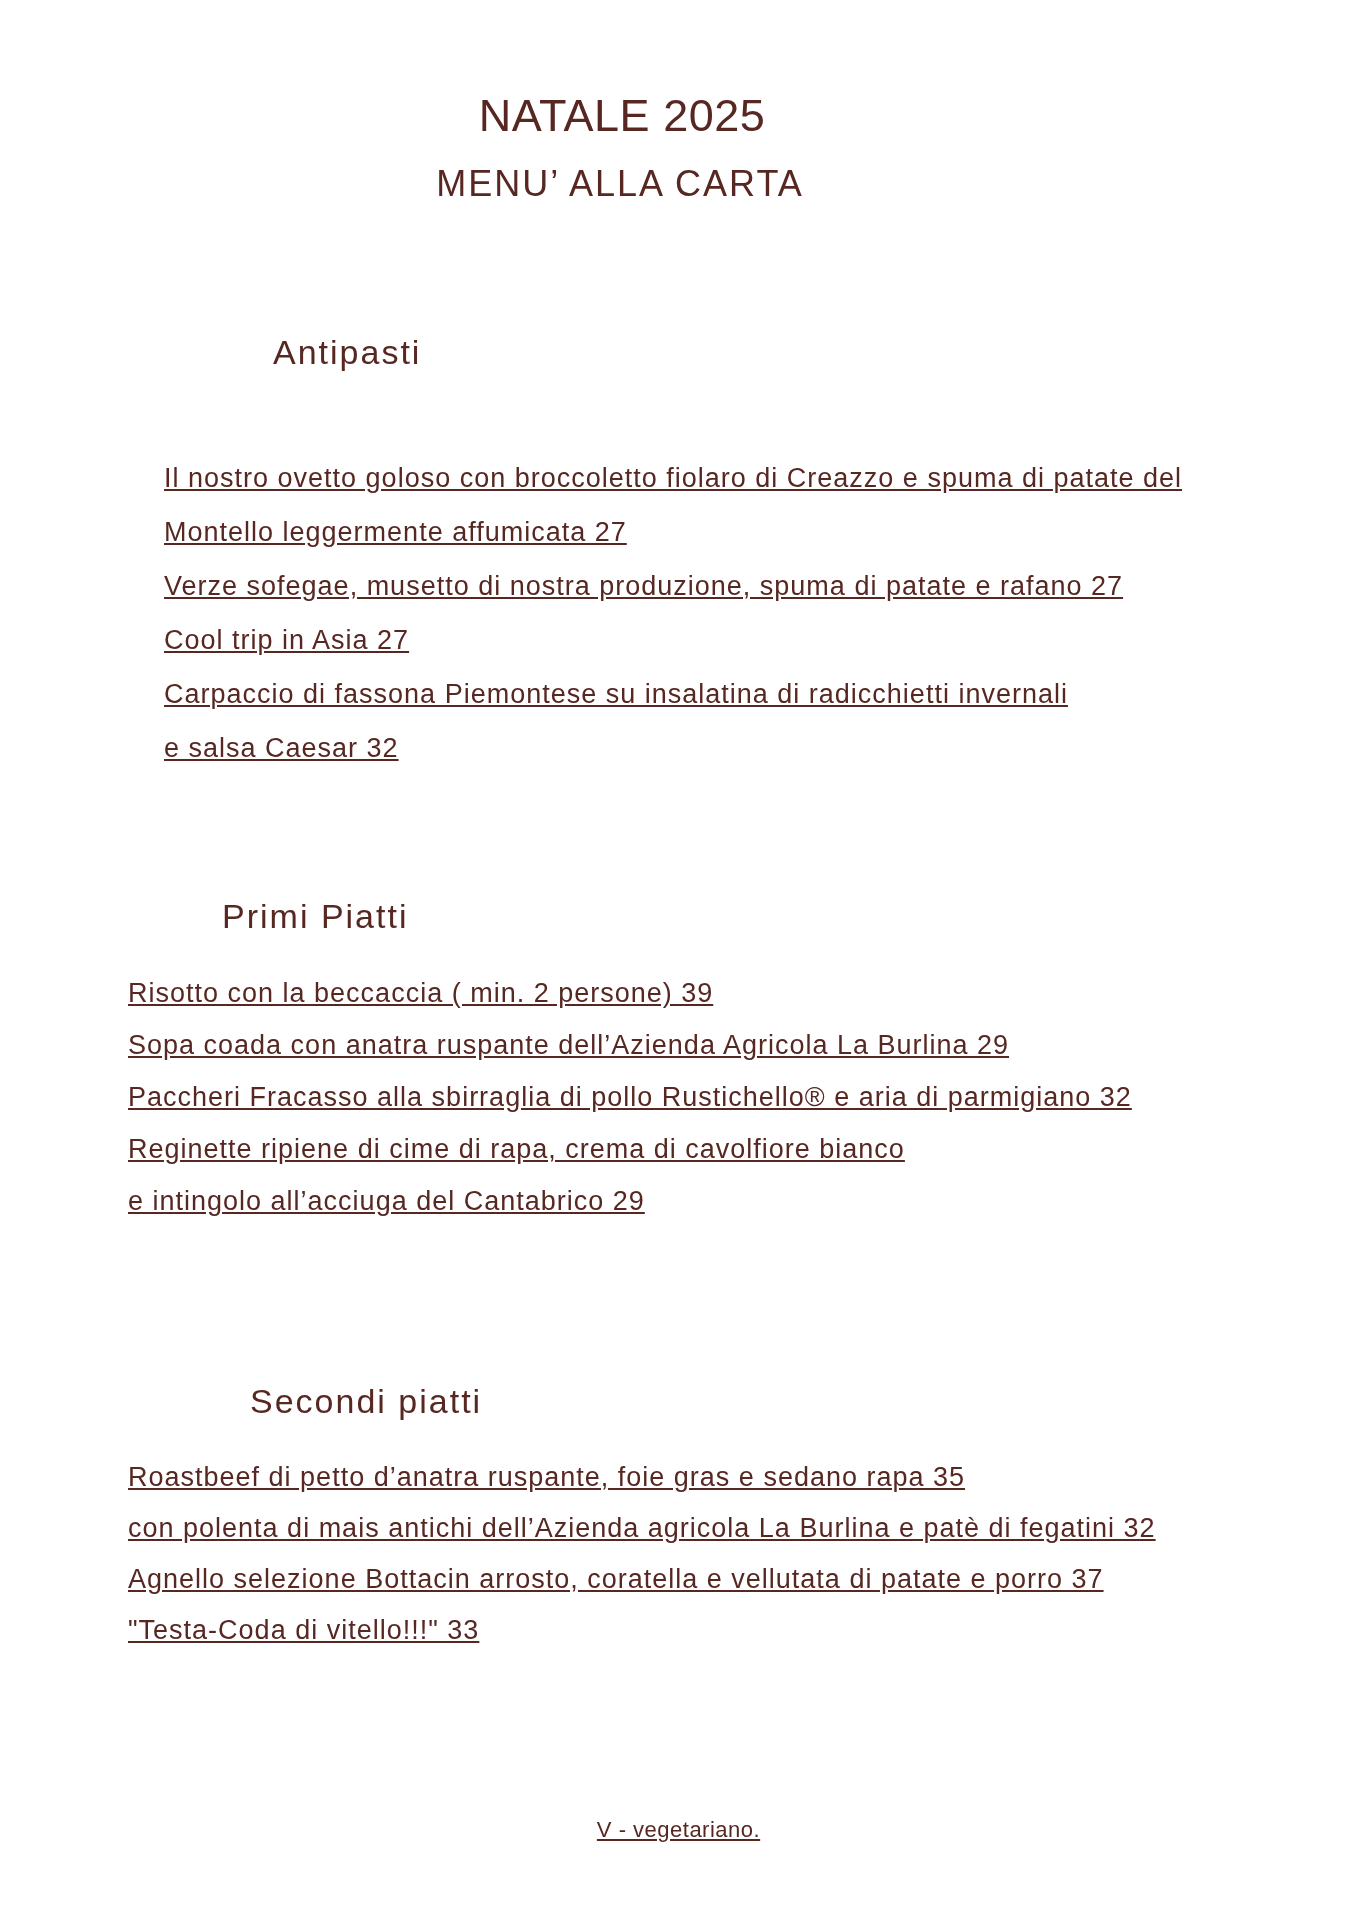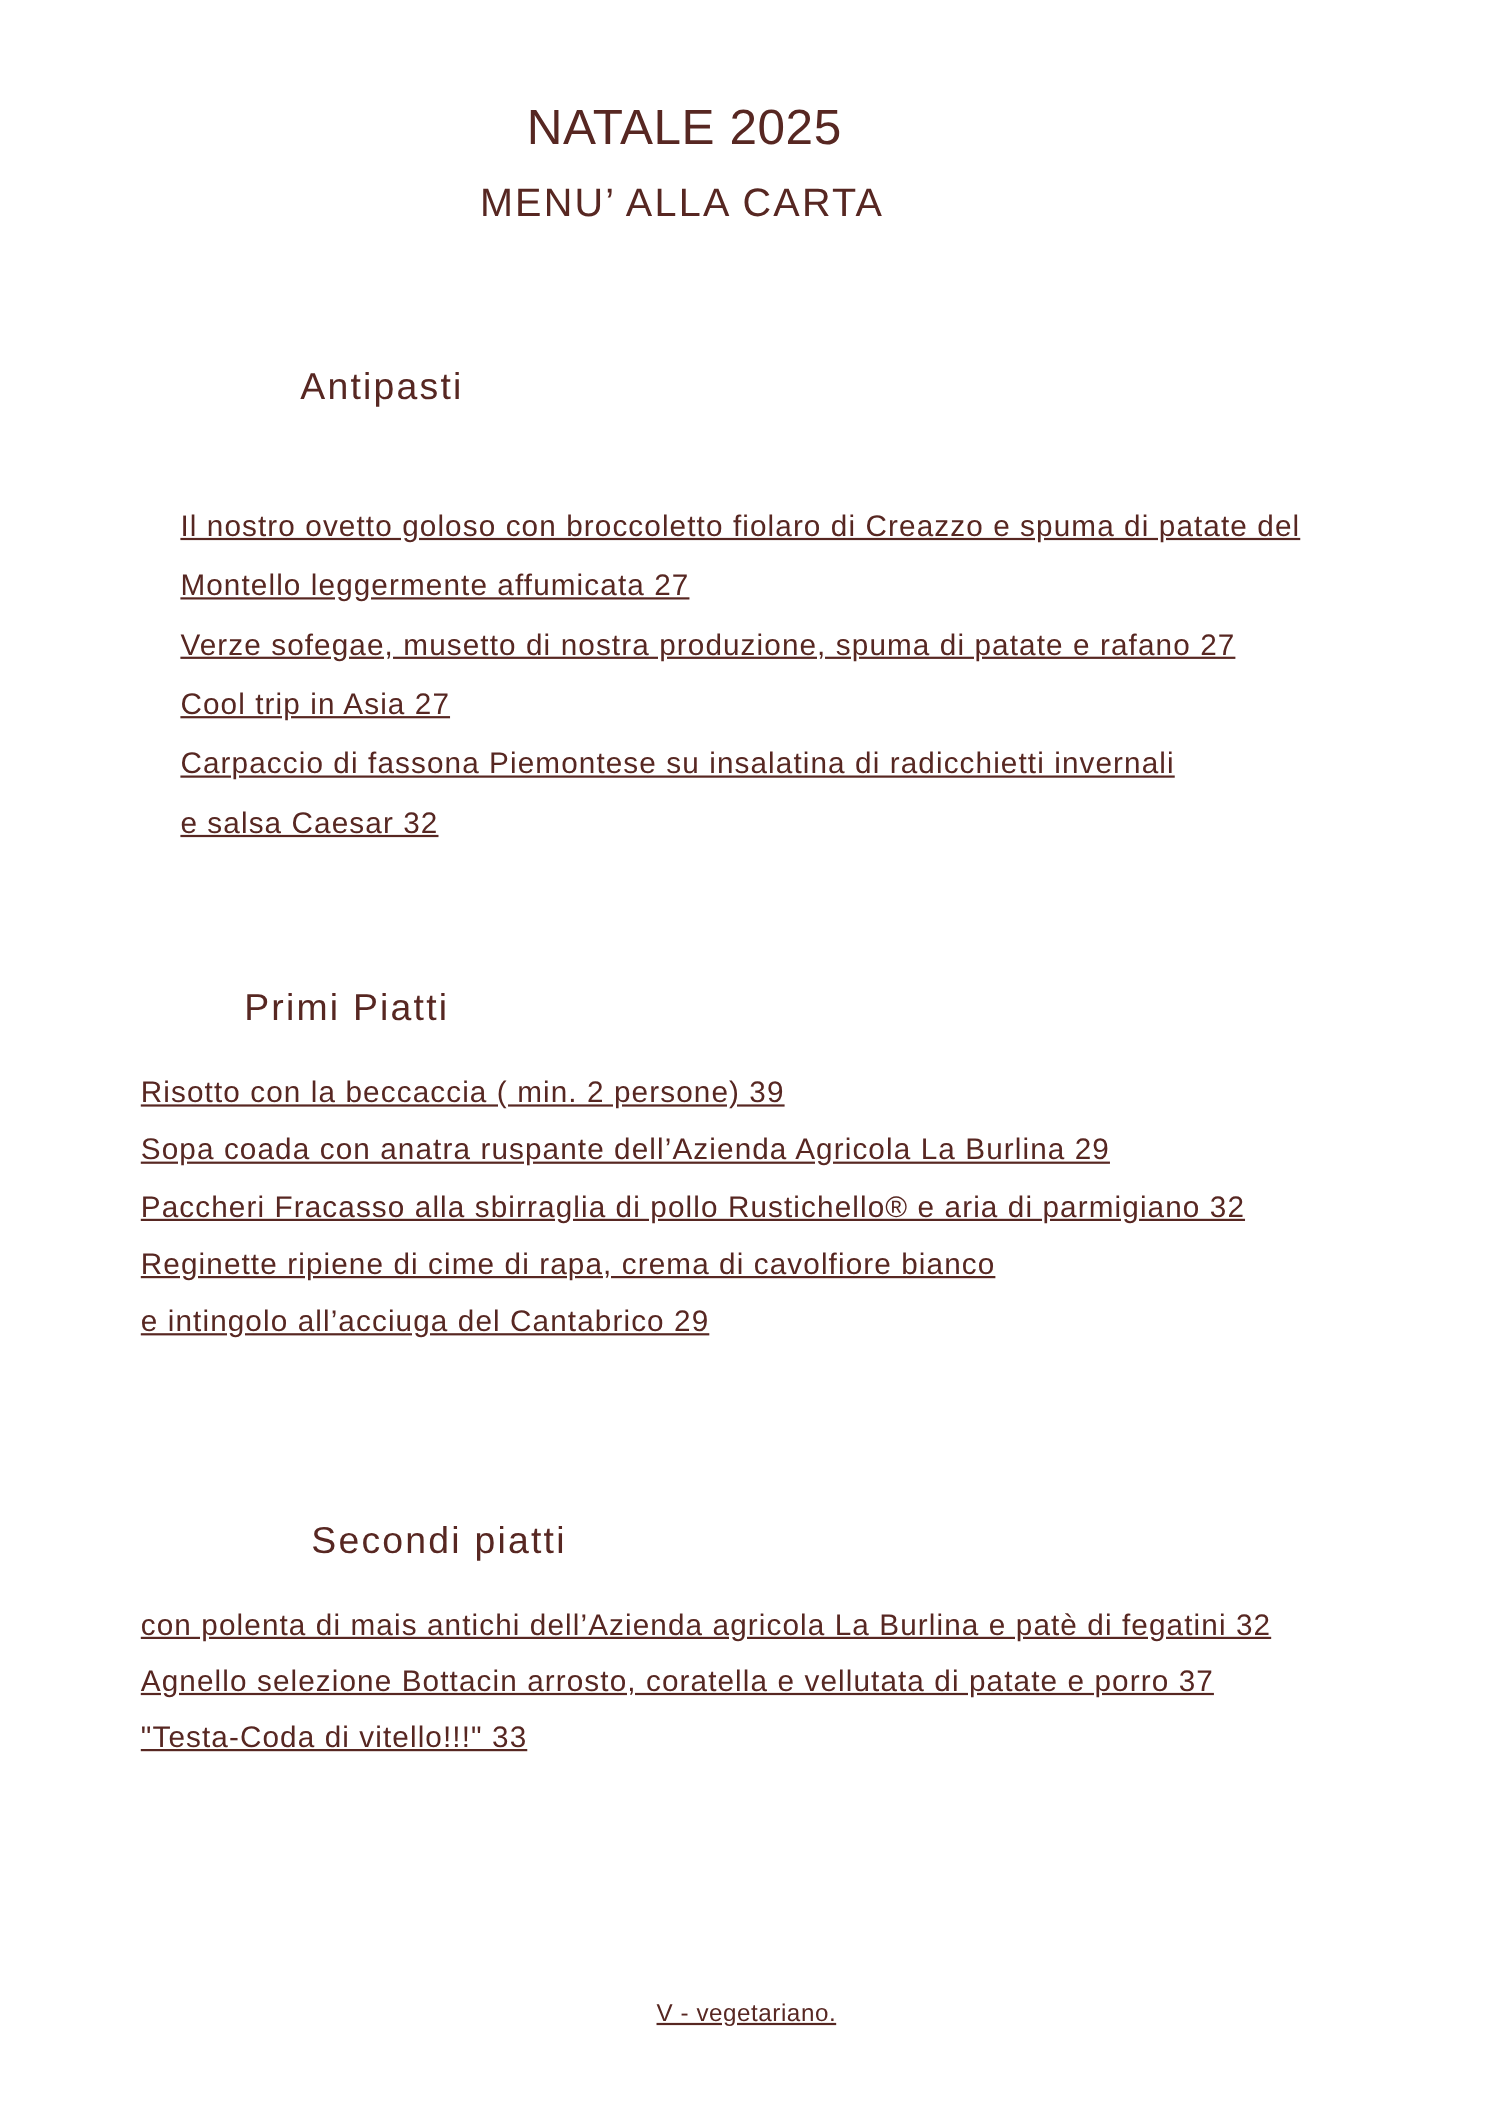--- a/index.html
+++ b/index.html
@@ -38,21 +38,21 @@
   }
   .section-heading {
     position: absolute;
     font-size: 34px;
     letter-spacing: 2px;
     white-space: nowrap;
     text-align: center;
   }
   .heading-antipasti { top: 333px; left: 273px; }
   .heading-primi    { top: 897px; left: 222px; }
-  .heading-secondi  { top: 1382px; left: 250px; margin-left: 33px; }
+  .heading-secondi  { top: 1382px; left: 250px; }
   .menu-lines {
     position: absolute;
     font-size: 27px;
     letter-spacing: 1px;
     white-space: nowrap;
   }
   .lines-antipasti { top: 451px; left: 164px; line-height: 54px; }
   .lines-primi     { top: 967px; left: 128px; line-height: 52px; }
   .lines-secondi   { top: 1452px; left: 128px; line-height: 51px; }
   .menu-line { display: block; text-decoration: underline; }
@@ -93,20 +93,21 @@
     <span class="menu-line">Risotto con la beccaccia ( min. 2 persone) 39</span>
     <span class="menu-line">Sopa coada con anatra ruspante dell’Azienda Agricola La Burlina 29</span>
     <span class="menu-line">Paccheri Fracasso alla sbirraglia di pollo Rustichello® e aria di parmigiano 32</span>
     <span class="menu-line">Reginette ripiene di cime di rapa, crema di cavolfiore bianco</span>
     <span class="menu-line">e intingolo all’acciuga del Cantabrico 29</span>
   </div>
 
   <div class="section-heading heading-secondi">Secondi piatti</div>
 
   <div class="menu-lines lines-secondi">
+    <span class="menu-line">Roastbeef di petto d’anatra ruspante, foie gras e sedano rapa 35</span>
     <span class="menu-line">con polenta di mais antichi dell’Azienda agricola La Burlina e patè di fegatini 32</span>
     <span class="menu-line">Agnello selezione Bottacin arrosto, coratella e vellutata di patate e porro 37</span>
     <span class="menu-line">"Testa-Coda di vitello!!!" 33</span>
   </div>
 
   <div class="doc-footer">V - vegetariano.</div>
 
 </div>
 
 </body></html>

